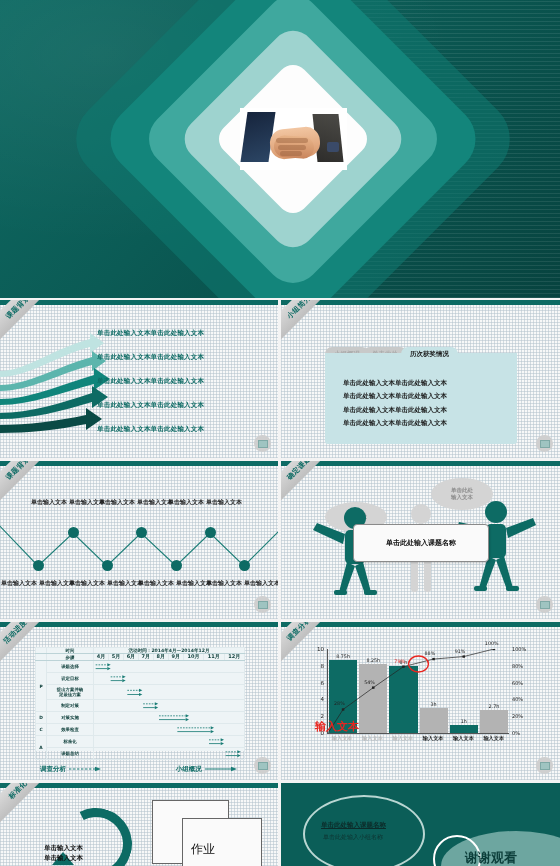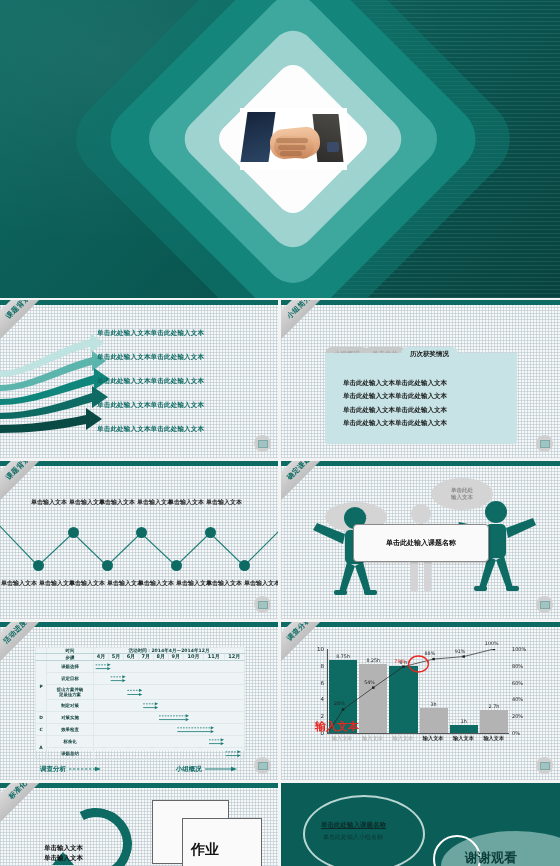--- a/index.html
+++ b/index.html
@@ -132,21 +132,21 @@
      transform:rotate(18deg);}
   .tri{position:absolute;left:52px;top:64px;width:0;height:0;
      border-left:11px solid transparent;border-right:11px solid transparent;
      border-bottom:13px solid #0d6b64;}
   .s8txt{position:absolute;left:44px;top:56px;font-size:6.5px;font-weight:bold;color:#111;
      line-height:1.5;text-align:left;}
   .docA{position:absolute;left:152px;top:12px;width:75px;height:62px;background:#fafafa;
      border:1px solid #666;}
   .docB{position:absolute;left:182px;top:30px;width:78px;height:60px;background:#fafafa;
      border:1px solid #666;}
-  .docB span{position:absolute;left:8px;top:22px;font-size:14px;font-weight:bold;color:#111;}
+  .docB span{position:absolute;left:8px;top:22px;font-size:12px;font-weight:normal;color:#111;}
 
   
   #s9 .ring{position:absolute;left:22px;top:12px;width:118px;height:74px;border-radius:50%;
      border:2px solid #b9d6d2;}
   #s9 .t1{position:absolute;left:40px;top:38px;font-size:6.5px;font-weight:bold;color:#0c2b29;
      text-decoration:underline;}
   #s9 .t2{position:absolute;left:42px;top:50px;font-size:6px;color:#0e3330;}
   #s9 .blob{position:absolute;left:160px;top:48px;width:150px;height:70px;border-radius:50%;
      background:#7fb3ad;opacity:.85;}
   #s9 .ring2{position:absolute;left:152px;top:52px;width:44px;height:44px;border-radius:50%;

